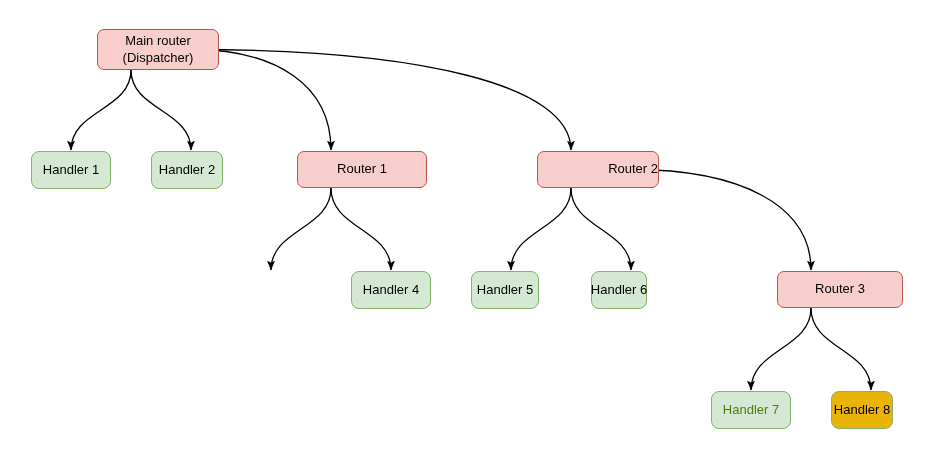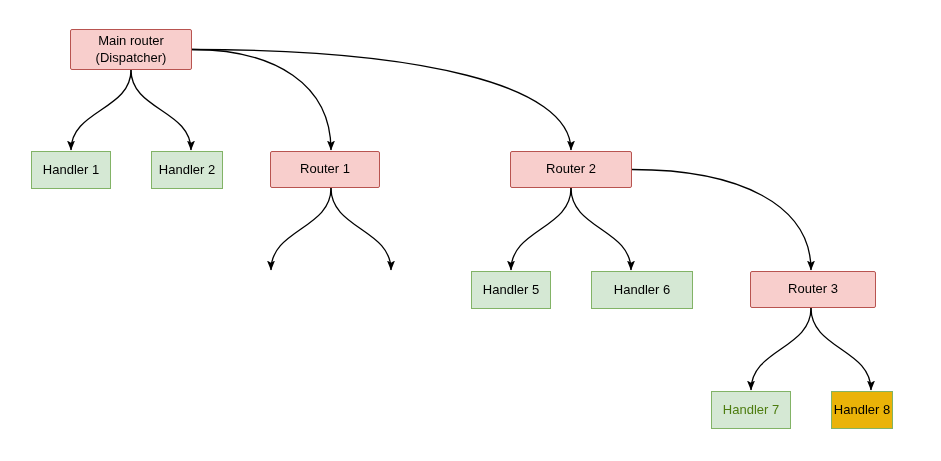--- a/index.html
+++ b/index.html
@@ -28,25 +28,26 @@
     justify-content: center;
     box-sizing: border-box;
     font-size: 13px;
     line-height: 1.25;
     color: #000000;
     text-align: center;
     white-space: nowrap;
   }
   .node.router {
     border: 1px solid;
-    border-radius: 2px;
+    border-radius: 7px;
+    margin-left: 27px;
   }
   .node.handler {
     border: 1px solid;
-    border-radius: 0;
+    border-radius: 8px;
   }
 </style>
 </head>
 <body>
 
 <div class="canvas" style="background: rgb(255, 255, 255);">
   <svg class="edges-layer" width="941" height="461" viewBox="0 0 941 461" xmlns="http://www.w3.org/2000/svg">
     <defs>
       <marker id="arrowhead" markerWidth="12" markerHeight="10" refX="9.5" refY="4" orient="auto" markerUnits="userSpaceOnUse">
         <path d="M0,0 L10,4 L0,8 L2.2,4 Z" fill="#000000"></path>
@@ -67,30 +68,33 @@
 <div class="node router" style="left: 70px; top: 29px; width: 122px; height: 41px; background: rgb(248, 206, 204); border-color: rgb(184, 84, 80); color: rgb(0, 0, 0);">
       <div>Main router</div>
       <div>(Dispatcher)</div>
     </div>
     <div class="node handler" style="left: 31px; top: 151px; width: 80px; height: 38px; background: rgb(213, 232, 212); border-color: rgb(130, 179, 102); color: rgb(0, 0, 0);">
       <div>Handler 1</div>
     </div>
     <div class="node handler" style="left: 151px; top: 151px; width: 72px; height: 38px; background: rgb(213, 232, 212); border-color: rgb(130, 179, 102); color: rgb(0, 0, 0);">
       <div>Handler 2</div>
     </div>
-    <div class="node router" style="left: 270px; top: 151px; width: 110px; height: 37px; background: rgb(248, 206, 204); border-color: rgb(184, 84, 80); color: rgb(0, 0, 0);">
+    <div class="node router" style="left: 270px; top: 151px; width: 130px; height: 37px; background: rgb(248, 206, 204); border-color: rgb(184, 84, 80); color: rgb(0, 0, 0);">
       <div>Router 1</div>
     </div>
-    <div class="node router" style="left: 510px; top: 151px; width: 122px; height: 37px; background: rgb(248, 206, 204); border-color: rgb(184, 84, 80); color: rgb(0, 0, 0);">
+    <div class="node router" style="left: 510px; top: 151px; width: 122px; height: 37px; background: rgb(248, 206, 204); border-color: rgb(184, 84, 80); color: rgb(0, 0, 0); align-items: flex-end;">
       <div>Router 2</div>
     </div>
-    <div class="node handler" style="left: 471px; top: 271px; width: 80px; height: 38px; background: rgb(213, 232, 212); border-color: rgb(130, 179, 102); color: rgb(0, 0, 0);">
+    <div class="node handler" style="left: 351px; top: 271px; width: 80px; height: 38px; background: rgb(213, 232, 212); border-color: rgb(130, 179, 102); color: rgb(0, 0, 0);">
+      <div>Handler 4</div>
+    </div>
+    <div class="node handler" style="left: 471px; top: 271px; width: 68px; height: 38px; background: rgb(213, 232, 212); border-color: rgb(130, 179, 102); color: rgb(0, 0, 0);">
       <div>Handler 5</div>
     </div>
-    <div class="node handler" style="left: 591px; top: 271px; width: 102px; height: 38px; background: rgb(213, 232, 212); border-color: rgb(130, 179, 102); color: rgb(0, 0, 0);">
+    <div class="node handler" style="left: 591px; top: 271px; width: 56px; height: 38px; background: rgb(213, 232, 212); border-color: rgb(130, 179, 102); color: rgb(0, 0, 0);">
       <div>Handler 6</div>
     </div>
     <div class="node router" style="left: 750px; top: 271px; width: 126px; height: 37px; background: rgb(248, 206, 204); border-color: rgb(184, 84, 80); color: rgb(0, 0, 0);">
       <div>Router 3</div>
     </div>
     <div class="node handler" style="left: 711px; top: 391px; width: 80px; height: 38px; background: rgb(213, 232, 212); border-color: rgb(130, 179, 102); color: #4d7c0f;">
       <div>Handler 7</div>
     </div>
     <div class="node handler" style="left: 831px; top: 391px; width: 62px; height: 38px; background: #eab308; border-color: rgb(130, 179, 102); color: rgb(0, 0, 0);">
       <div>Handler 8</div>

